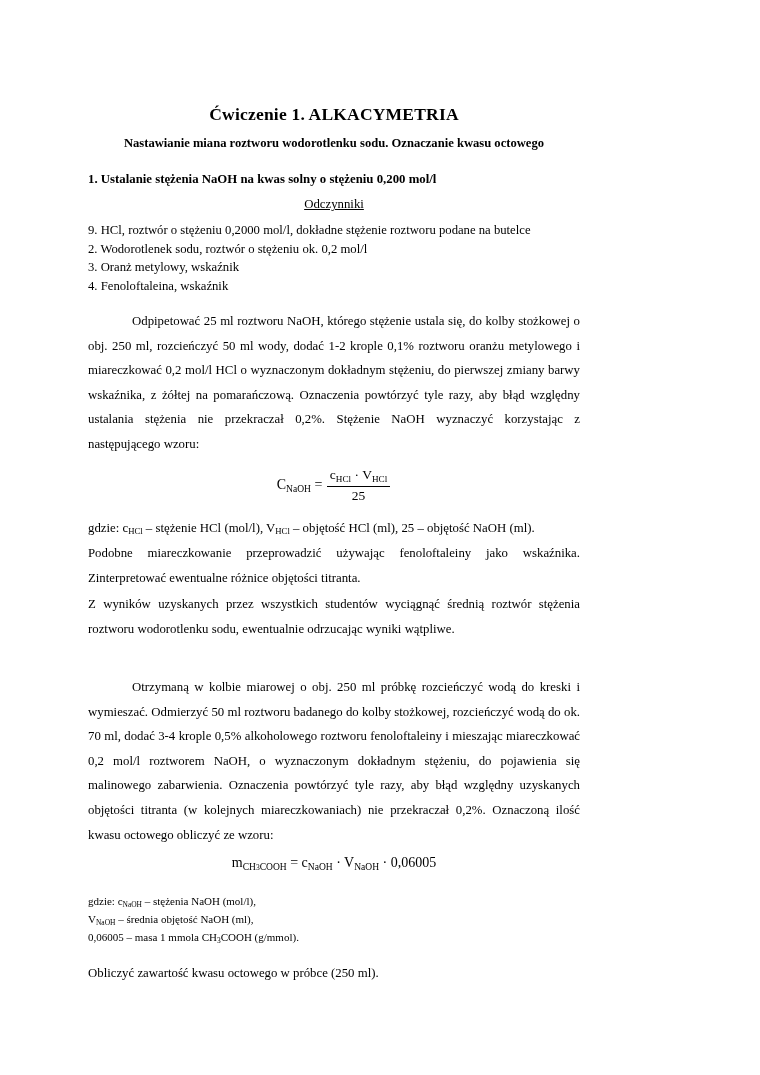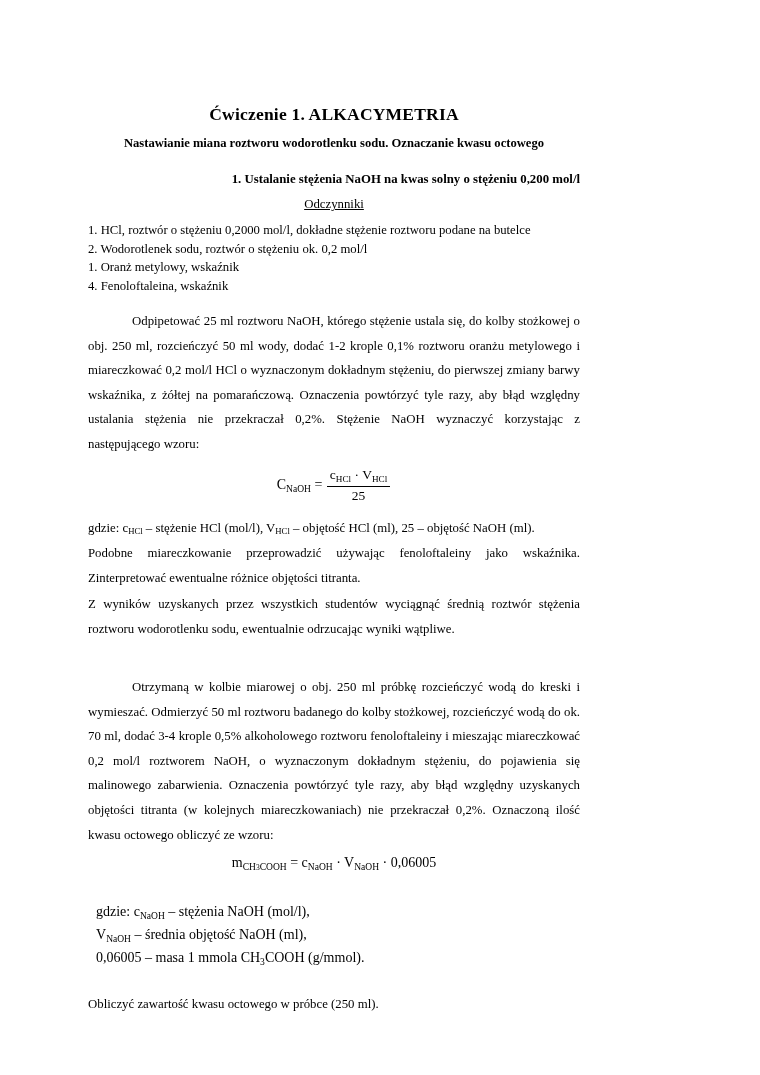--- a/index.html
+++ b/index.html
@@ -31,21 +31,20 @@
   .doc-subtitle {
     text-align: center;
     font-size: 12.6px;
     font-weight: bold;
     margin: 4px 0 21px 0;
   }
   .section-heading {
     font-size: 12.8px;
     font-weight: bold;
     margin: 0 0 10px 0;
-    text-align: right;
   }
   .sub-heading {
     font-size: 12.8px;
     text-decoration: underline;
     margin: 0 0 9px 0;
     text-align: center;
   }
   .reagent-list {
     margin: 0 0 14px 0;
     padding: 0;
@@ -106,23 +105,23 @@
   .center-heading {
     text-align: center;
     font-weight: bold;
     font-size: 12.8px;
     margin: 0 0 10px 0;
   }
   .spacer-lg { height: 34px; }
   .spacer-md { height: 19px; }
   .spacer-sm { height: 13px; }
   .notes {
-    font-size: 14px;
+    font-size: 11px;
     line-height: 1.62;
-    margin: 8px;
+    margin: 0;
   }
   .notes div { margin: 0; }
   .final-line {
     font-size: 12.8px;
     margin: 0;
   }
   .math-row {
     display: inline-block;
   }
 </style>
@@ -132,23 +131,23 @@
 <div class="page">
 
   <h1 class="doc-title">Ćwiczenie 1. ALKACYMETRIA</h1>
   <h2 class="doc-subtitle">Nastawianie miana roztworu wodorotlenku sodu. Oznaczanie kwasu octowego</h2>
 
   <div class="section-heading">1. Ustalanie stężenia NaOH na kwas solny o stężeniu 0,200 mol/l</div>
 
   <div class="sub-heading">Odczynniki</div>
 
   <ul class="reagent-list">
-    <li>1. HCl, roztwór o stężeniu 0,2000 mol/l, dokładne stężenie roztworu podane na butelce</li>
+    <li>9. HCl, roztwór o stężeniu 0,2000 mol/l, dokładne stężenie roztworu podane na butelce</li>
     <li>2. Wodorotlenek sodu, roztwór o stężeniu ok. 0,2 mol/l</li>
-    <li>1. Oranż metylowy, wskaźnik</li>
+    <li>3. Oranż metylowy, wskaźnik</li>
     <li>4. Fenoloftaleina, wskaźnik</li>
   </ul>
 
   <p class="body-text indent">Odpipetować 25 ml roztworu NaOH, którego stężenie ustala się, do kolby stożkowej o obj. 250 ml, rozcieńczyć 50 ml wody, dodać 1-2 krople 0,1% roztworu oranżu metylowego i miareczkować 0,2 mol/l HCl o wyznaczonym dokładnym stężeniu, do pierwszej zmiany barwy wskaźnika, z żółtej na pomarańczową. Oznaczenia powtórzyć tyle razy, aby błąd względny ustalania stężenia nie przekraczał 0,2%. Stężenie NaOH wyznaczyć korzystając z następującego wzoru:</p>
 
   <div class="formula-block">
     <span class="math-row">
       <span>C</span><sub>NaOH</sub>
       <span>=</span>
       <span class="frac">

